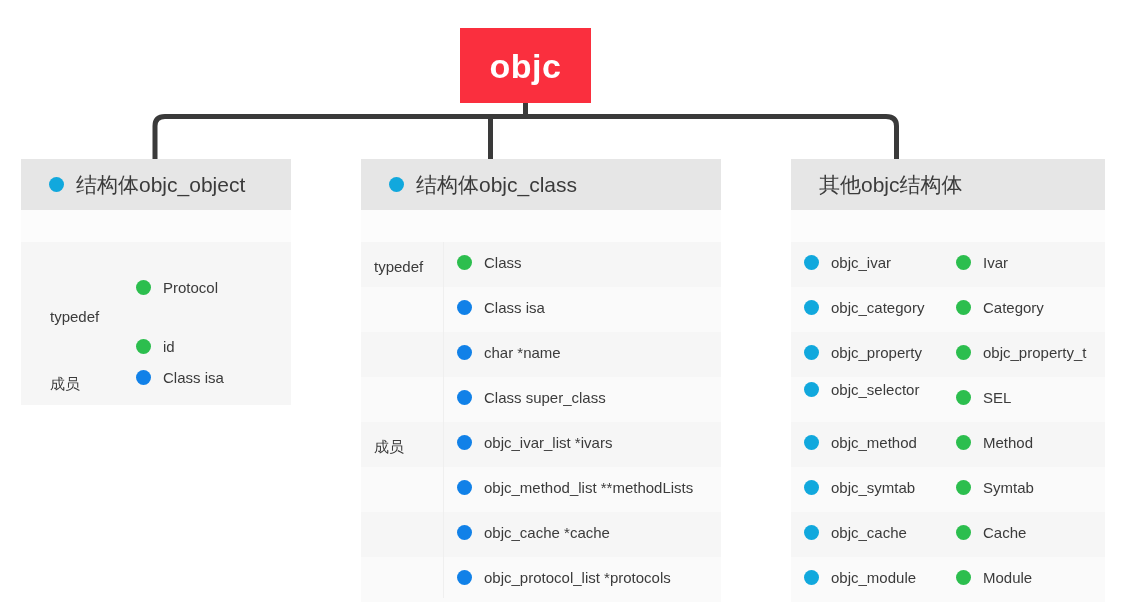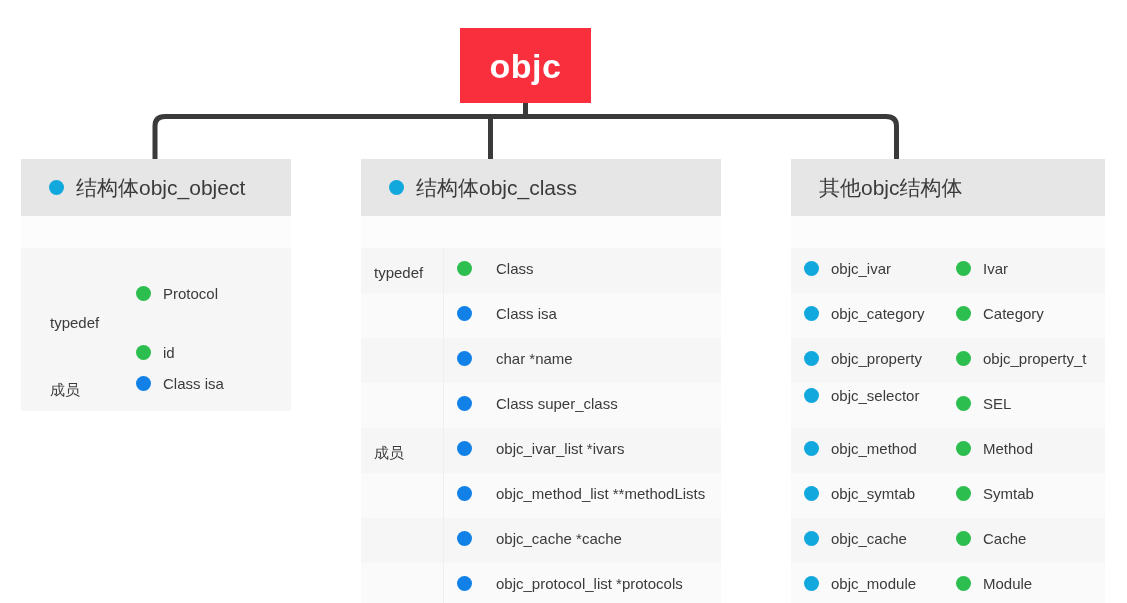--- a/index.html
+++ b/index.html
@@ -27,21 +27,21 @@
     line-height:1;
   }
 
   
   .connectors{position:absolute;left:0;top:0;width:1127px;height:160px;}
 
   
   .column{position:absolute;top:143px;}
   .col-header{
     background:#e6e6e6;
-    height:57px;
+    height:51px;
     display:flex;align-items:center;
     padding-left:28px;
     box-sizing:border-box;
   }
   .col-header .dot{margin-right:12px;}
   .col-title{
     font-size:21px;
     color:#3b3b3b;
     line-height:1;
     white-space:nowrap;
@@ -87,21 +87,21 @@
   .c2-label{
     position:absolute;left:13px;
     font-size:15px;color:#3b3b3b;white-space:nowrap;
   }
   .rowline{
     position:absolute;left:0;width:100%;height:45px;
   }
   .rowline.alt{background:#fafafa;}
   .c2-item{
     position:absolute;left:96px;
-    display:flex;align-items:center;gap:24px;
+    display:flex;align-items:center;gap:12px;
     font-size:15px;color:#3b3b3b;white-space:nowrap;
   }
 
   
   #col3{left:791px;width:314px;}
   #col3 .col-header{}
   #col3 .col-body{height:356px;}
   .c3-item{
     position:absolute;
     display:flex;align-items:center;gap:12px;

